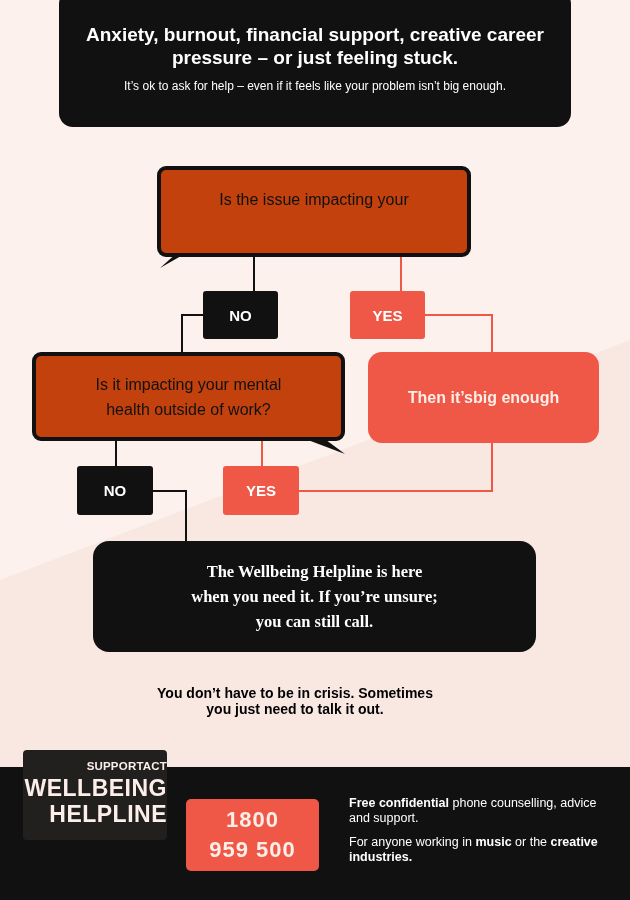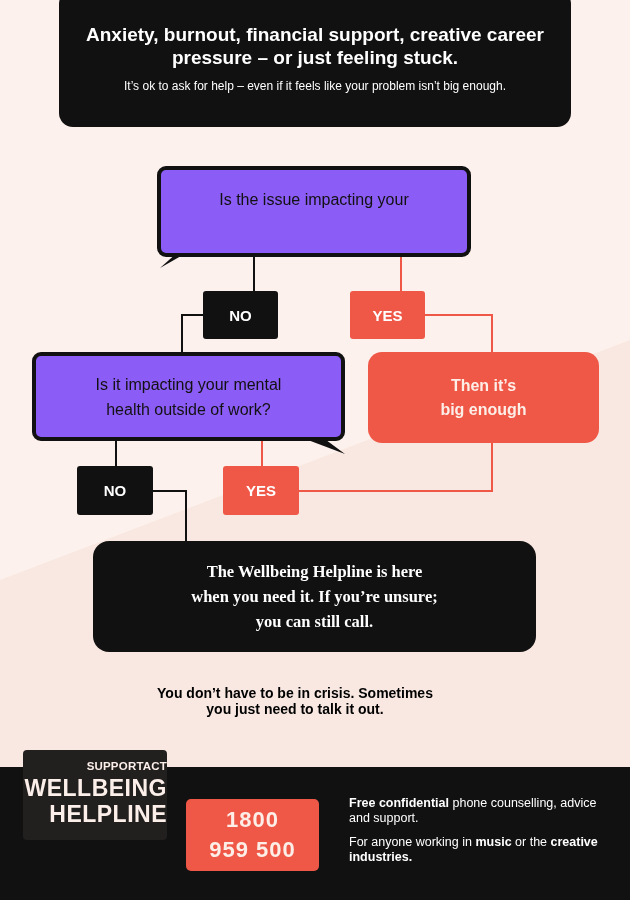--- a/index.html
+++ b/index.html
@@ -3,26 +3,26 @@
 <meta charset="utf-8">
 <style>
   * { margin:0; padding:0; box-sizing:border-box; }
   html, body { width:630px; height:900px; overflow:hidden; }
   body { position:relative; background:#fcf1ec; font-family:"Liberation Sans", sans-serif; }
   .bg-diag { position:absolute; left:0; top:0; width:630px; height:900px; }
   .abs { position:absolute; }
   .top-card { left:59px; top:-10px; width:512px; height:137px; background:#121111; border-radius:14px; color:#fff; text-align:center; }
   .top-card .h { position:absolute; left:0; right:0; top:33px; font-weight:700; font-size:19px; line-height:23px; }
   .top-card .s { position:absolute; left:0; right:0; top:89px; font-size:12px; }
-  .q { background:#8b5cf6; border:4px solid #121111; border-radius:9px; color:#121111; text-align:center; font-size:16px; line-height:25px; }
+  .q { background:#c2410c; border:4px solid #121111; border-radius:9px; color:#121111; text-align:center; font-size:16px; line-height:25px; }
   .q span { display:block; }
   .tag { color:#fff; font-weight:700; font-size:15px; text-align:center; border-radius:3px; display:flex; align-items:center; justify-content:center; }
   .tag.no { background:#121111; }
   .tag.yes { background:#ef5747; }
-  .big { background:#ef5747; border-radius:14px; color:#fdeee8; font-weight:700; font-size:16px; line-height:24px; text-align:center; display:flex; flex-direction:column; align-items:center; justify-content:center; }
+  .big { background:#ef5747; border-radius:14px; color:#fdeee8; font-weight:700; font-size:16px; line-height:24px; text-align:center; display:flex; align-items:center; justify-content:center; }
   .result { background:#121111; border-radius:16px; color:#fff; font-weight:700; font-size:16.5px; line-height:25px; text-align:center; display:flex; flex-direction:column; align-items:center; justify-content:center;font-family:Liberation Serif, serif; }
   .crisis { left:0; width:590px; top:685px; text-align:center; font-weight:700; font-size:14px; line-height:16px; color:#000000; }
   .footer { left:0; top:767px; width:630px; height:133px; background:#121111; }
   .logo { left:23px; top:750px; width:144px; height:90px; background:#221f1f; border-radius:4px; color:#fcefe9; text-align:right; }
   .logo .l1 { position:absolute; left:0; right:0; top:10px; font-weight:700; font-size:11.5px; letter-spacing:0.2px; }
   .logo .l2 { position:absolute; left:0; right:0; top:25px; font-weight:900; font-size:23px; line-height:26px; letter-spacing:0.5px; }
   .phone { left:186px; top:799px; width:133px; height:72px; background:#ef5747; border-radius:5px; color:#fdeee8; font-weight:700; font-size:22px; line-height:30px; letter-spacing:1px; text-align:center; display:flex; flex-direction:column; justify-content:center; }
   .info { left:349px; top:796px; width:270px; color:#fff; font-size:12.5px; line-height:15px; }
   .info p { margin-bottom:9px; }
   .info b { font-weight:700; }

